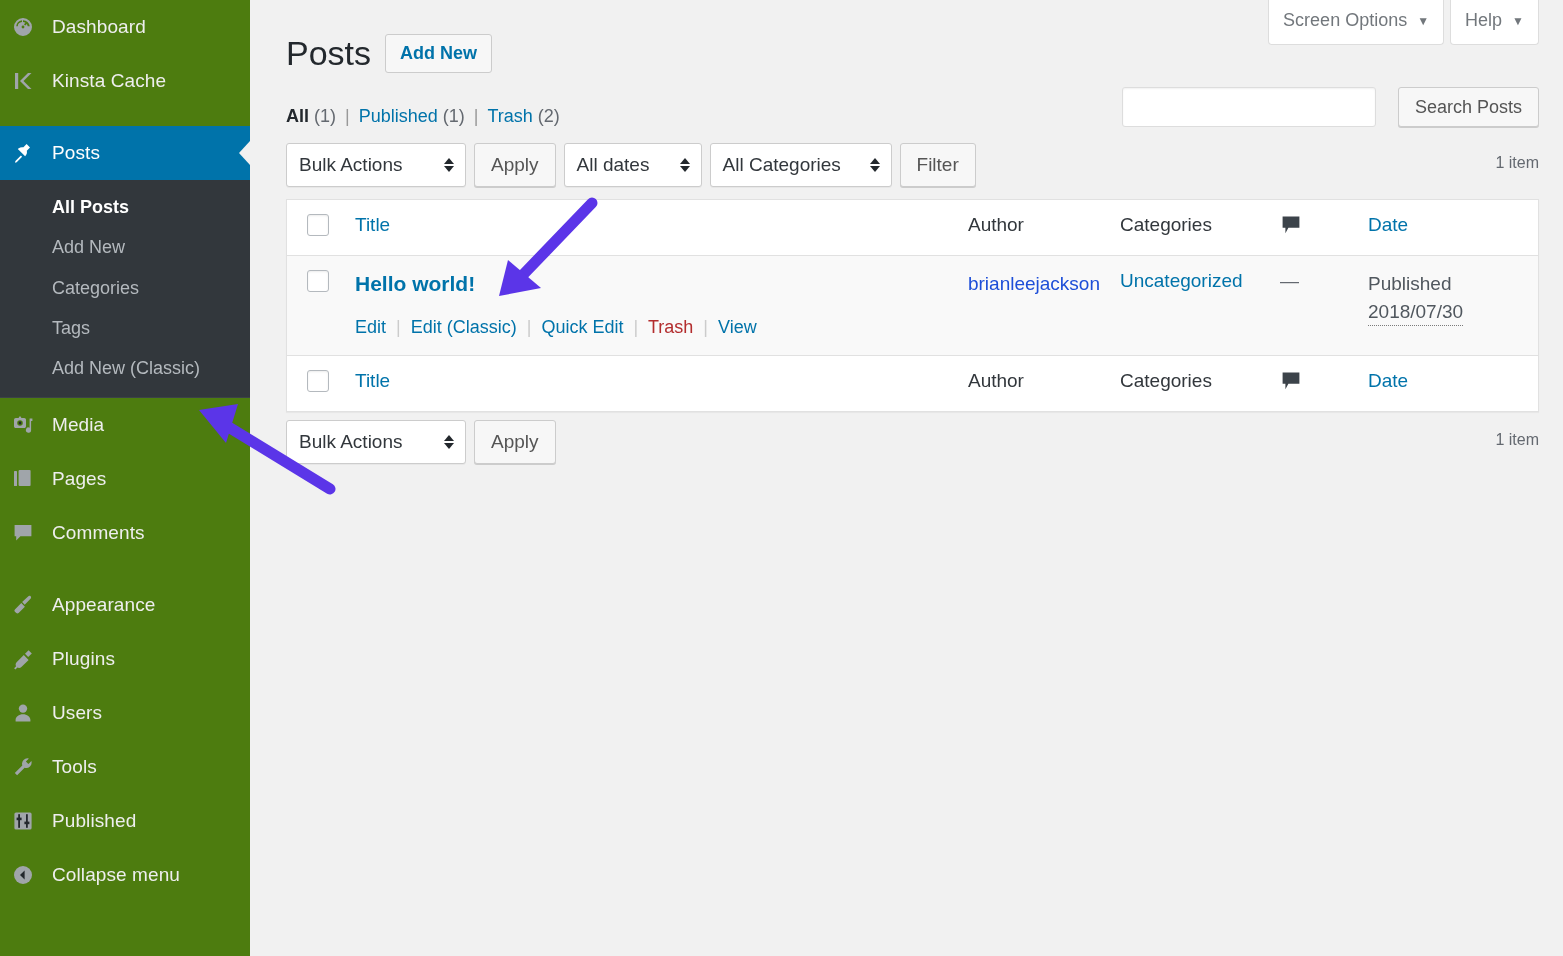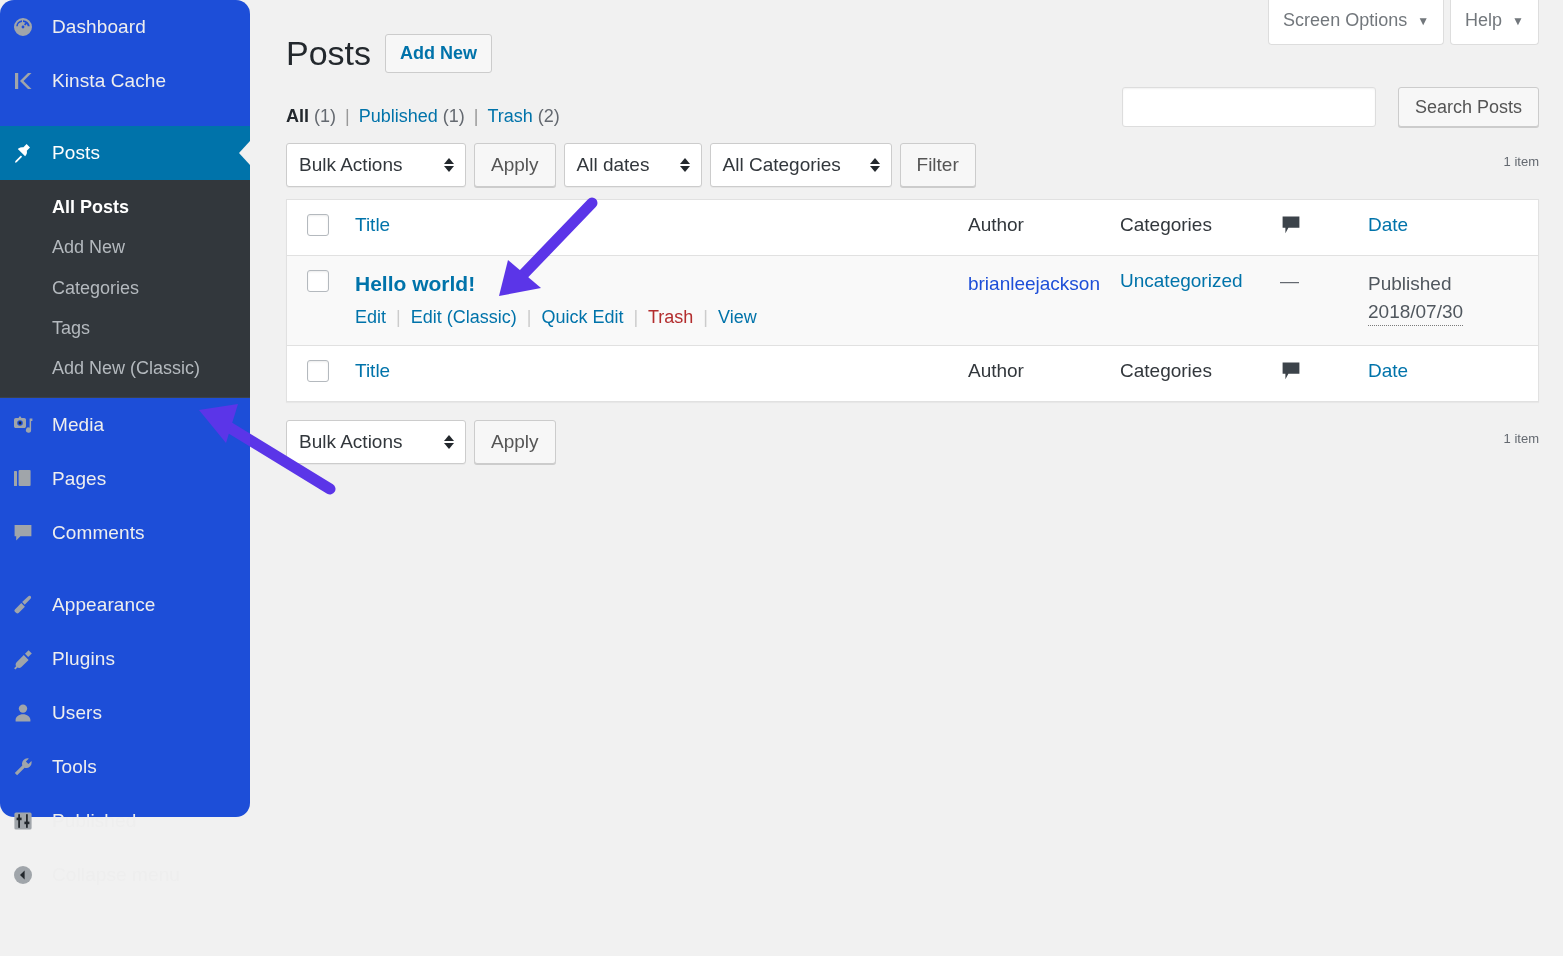--- a/index.html
+++ b/index.html
@@ -9,25 +9,24 @@
     overflow: hidden;
     background: #f1f1f1;
     font-family: "Liberation Sans", sans-serif;
     -webkit-font-smoothing: antialiased;
   }
   #root { position: relative; width: 1563px; height: 956px; }
 
   
   #adminmenu {
     position: absolute; left: 0; top: 0;
-    width: 250px; height: 817px;
-    background: #1d4ed8;
+    width: 250px; height: 956px;
+    background: #4d7c0f;
     color: #eee;
     z-index: 5;
-    border-radius: 14px;
   }
   .menu-top {
     display: flex; align-items: center;
     height: 54px;
     padding-left: 10px;
     font-size: 19px;
     color: #eee;
     cursor: pointer;
     position: relative;
   }
@@ -213,21 +212,21 @@
     font-size: 19px;
     height: 44px;
     padding: 0 16px;
     cursor: pointer;
     font-family: "Liberation Sans", sans-serif;
     box-shadow: 0 1px 0 #ccc;
   }
   .displaying-num {
     position: absolute;
     right: 0; top: 11px;
-    font-size: 13px;
+    font-size: 16px;
     color: #646970;
   }
 
   
   .wp-list-table {
     position: absolute;
     left: 36px; top: 198px;
     width: 1253px;
     border: 1px solid #e1e1e1;
     background: #fff;
@@ -270,21 +269,21 @@
   tbody td { padding-top: 16px; padding-bottom: 18px; }
   .row-title {
     color: #0073aa;
     font-weight: bold;
     font-size: 21px;
     cursor: pointer;
     display: inline-block;
     line-height: 1.3;
   }
   .row-actions {
-    margin-top: 7px;
+    margin-top: 17px;
     font-size: 18px;
     color: #a7aaad;
     line-height: 1.5;
   }
   .row-actions a { color: #0073aa; cursor: pointer; }
   .row-actions a.trash { color: #b32d2e; }
   .row-actions .sep { color: #ccc; margin: 0 5px; }
   .author-link { color: #1d4ed8; cursor: pointer; line-height: 1.45; display: inline-block; }
   .cat-link { color: #0073aa; cursor: pointer; }
   .dash { color: #646970; }

